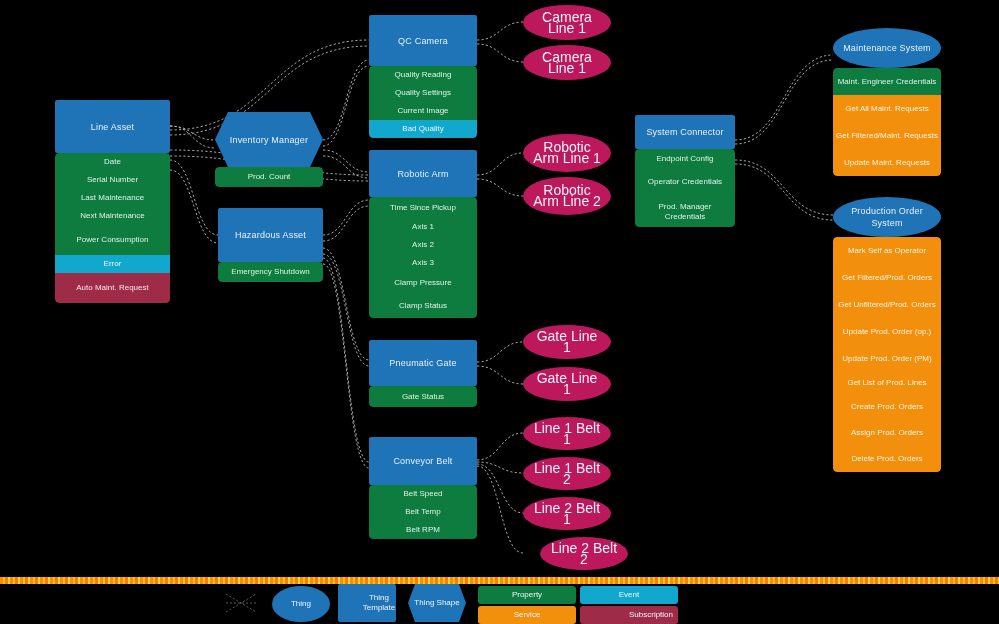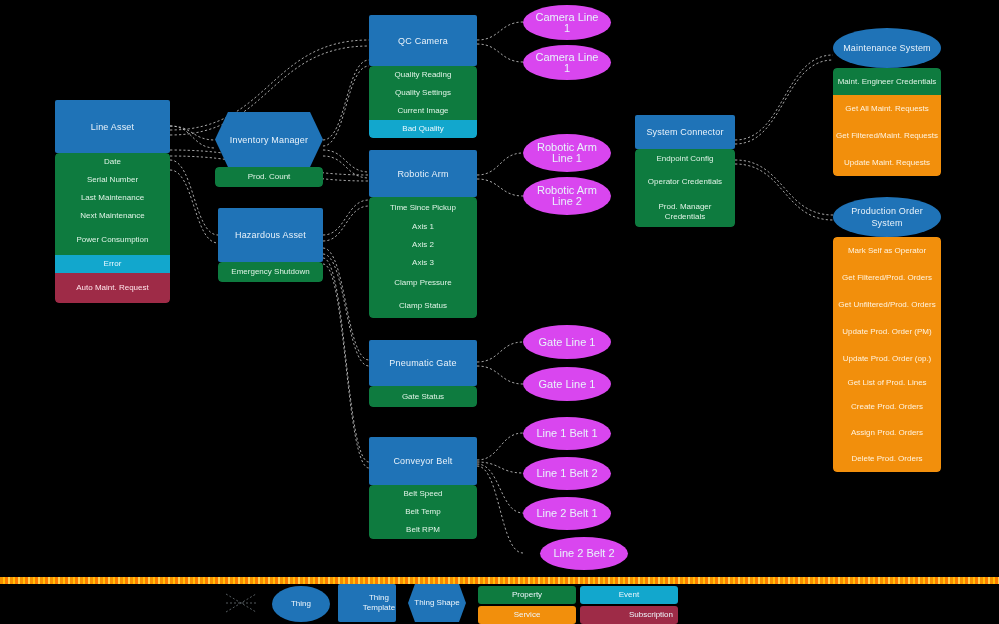--- a/index.html
+++ b/index.html
@@ -37,22 +37,22 @@
   .sub{background:#9e2b47;color:#ffe4ea;}
 
   .stack{border-radius:4px;overflow:hidden;}
   .stack .row:first-child{border-top-left-radius:4px;border-top-right-radius:4px;}
   .stack .row:last-child{border-bottom-left-radius:4px;border-bottom-right-radius:4px;}
 
   
   .leaf{
     position:absolute;z-index:2;
     display:flex;align-items:center;justify-content:center;text-align:center;
-    background:#d946ef;color:#e9f3fb;border-radius:50%/50%;
-    font-size:11px;line-height:11px;padding:0 8px;box-sizing:border-box;
+    background:#be185d;color:#e9f3fb;border-radius:50%/50%;
+    font-size:14px;line-height:11px;padding:0 8px;box-sizing:border-box;
   }
 
   
   #divider{position:absolute;left:0;top:577px;width:999px;height:7px;z-index:3;
     background:repeating-linear-gradient(90deg,#f59000 0 3px,#ffc107 3px 5px,#ff7b00 5px 8px,#ffd24d 8px 10px);}
   #legend{position:absolute;left:0;top:584px;width:999px;height:40px;z-index:3;}
   .lg{position:absolute;display:flex;align-items:center;justify-content:center;
       text-align:center;font-size:8px;line-height:10px;color:#eef6fc;box-sizing:border-box;}
   .lg.thing{background:#1f73b7;border-radius:50%/50%;}
   .lg.tpl{background:#1f73b7;border-radius:2px;padding-left:24px;}
@@ -175,22 +175,22 @@
           <div class="row service" style="height: 27px;">Get Filtered/Maint. Requests</div>
           <div class="row service" style="height: 27px;">Update Maint. Requests</div>
         </div>
       </div>
       <div class="node" style="left: 833px; top: 197px; width: 108px;">
         <div class="head ellipse" style="height: 40px;">Production Order System</div>
         <div class="stack">
           <div class="row service" style="height: 27px;">Mark Self as Operator</div>
           <div class="row service" style="height: 27px;">Get Filtered/Prod. Orders</div>
           <div class="row service" style="height: 27px;">Get Unfiltered/Prod. Orders</div>
+          <div class="row service" style="height: 27px;">Update Prod. Order (op.)</div>
           <div class="row service" style="height: 27px;">Update Prod. Order (PM)</div>
-          <div class="row service" style="height: 27px;">Update Prod. Order (op.)</div>
           <div class="row service" style="height: 22px;">Get List of Prod. Lines</div>
           <div class="row service" style="height: 26px;">Create Prod. Orders</div>
           <div class="row service" style="height: 26px;">Assign Prod. Orders</div>
           <div class="row service" style="height: 26px;">Delete Prod. Orders</div>
         </div>
       </div>
     </div>
   <div id="leaves-layer">
       <div class="leaf" style="left: 523px; top: 5px; width: 88px; height: 35px;">Camera Line 1</div>
       <div class="leaf" style="left: 523px; top: 45px; width: 88px; height: 35px;">Camera Line 1</div>

